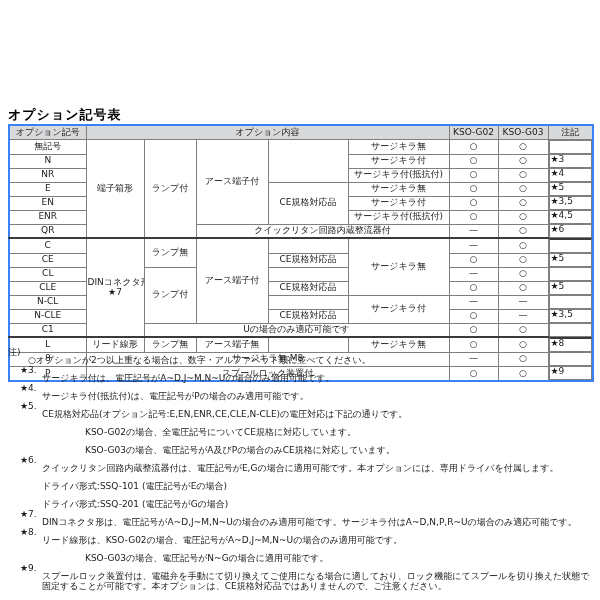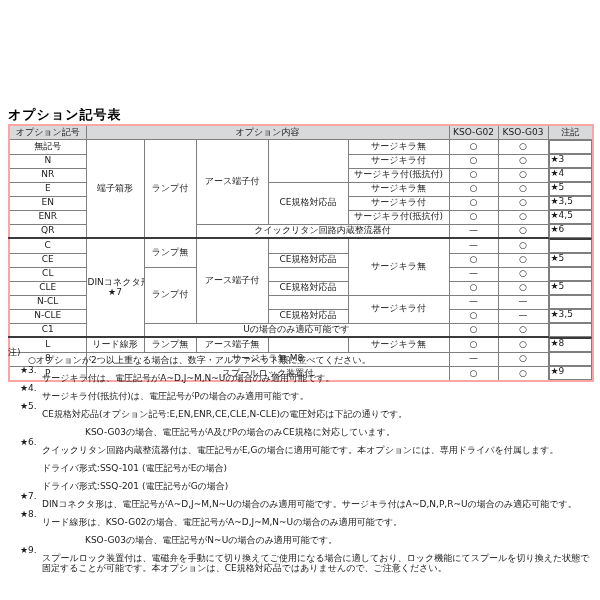--- a/index.html
+++ b/index.html
@@ -1,21 +1,21 @@
 <!DOCTYPE html>
 <html><head>
 <meta charset="utf-8">
 <style>
   html,body{margin:0;padding:0;background:#fff;}
   .page{position:relative;width:600px;height:600px;background:#fff;overflow:hidden;
         font-family:"DejaVu Sans",sans-serif;color:#1a1a1a;border-radius:30px;}
   .title{position:absolute;left:8px;top:106px;font-size:13px;font-weight:bold;color:#000;
          letter-spacing:1px;}
   table.opt{position:absolute;left:8px;top:124px;border-collapse:collapse;table-layout:fixed;
-            width:584px;border:2px solid #fca5a5;}
+            width:584px;border:2px solid #3b82f6;}
   table.opt td{border:1px solid #7f7f7f;font-size:9px;line-height:1.05;padding:0 1px;
                text-align:center;vertical-align:middle;height:12px;overflow:hidden;
                white-space:nowrap;color:#1a1a1a;}
   tr.hdr td{background:#d8d9db;height:13px;}
   tr.sec td{border-top:2px solid #3a3a3a;}
   td.surge{text-align:left;padding-left:3px;margin-top:45px;}
   td.note{text-align:right;padding-right:3px;}
   td.mark{color:#555;font-size:10px;}
   .notes{position:absolute;left:8px;top:347px;width:590px;font-size:9px;color:#1a1a1a;}
   .note{display:flex;line-height:10px;align-items:flex-start;}
@@ -206,20 +206,23 @@
       </div>
     <div class="note n-star">
         <span class="nl">★4.</span>
         <span class="nt">サージキラ付(抵抗付)は、電圧記号がPの場合のみ適用可能です。</span>
       </div>
     <div class="note n-star">
         <span class="nl">★5.</span>
         <span class="nt">CE規格対応品(オプション記号:E,EN,ENR,CE,CLE,N-CLE)の電圧対応は下記の通りです。</span>
       </div>
     <div class="note n-sub">
+        <span class="nt">KSO-G02の場合、全電圧記号についてCE規格に対応しています。</span>
+      </div>
+    <div class="note n-sub">
         <span class="nt">KSO-G03の場合、電圧記号がA及びPの場合のみCE規格に対応しています。</span>
       </div>
     <div class="note n-star">
         <span class="nl">★6.</span>
         <span class="nt">クイックリタン回路内蔵整流器付は、電圧記号がE,Gの場合に適用可能です。本オプションには、専用ドライバを付属します。</span>
       </div>
     <div class="note n-cont">
         <span class="nt">ドライバ形式:SSQ-101 (電圧記号がEの場合)</span>
       </div>
     <div class="note n-cont">
@@ -227,21 +230,21 @@
       </div>
     <div class="note n-star">
         <span class="nl">★7.</span>
         <span class="nt">DINコネクタ形は、電圧記号がA~D,J~M,N~Uの場合のみ適用可能です。サージキラ付はA~D,N,P,R~Uの場合のみ適応可能です。</span>
       </div>
     <div class="note n-star">
         <span class="nl">★8.</span>
         <span class="nt">リード線形は、KSO-G02の場合、電圧記号がA~D,J~M,N~Uの場合のみ適用可能です。</span>
       </div>
     <div class="note n-sub">
-        <span class="nt">KSO-G03の場合、電圧記号がN~Uの場合のみ適用可能です。</span>
+        <span class="nt">KSO-G03の場合、電圧記号がN~Gの場合に適用可能です。</span>
       </div>
     <div class="note n-star">
         <span class="nl">★9.</span>
         <span class="nt wrap">スプールロック装置付は、電磁弁を手動にて切り換えてご使用になる場合に適しており、ロック機能にてスプールを切り換えた状態で固定することが可能です。本オプションは、CE規格対応品ではありませんので、ご注意ください。</span>
       </div>
   </div>
 
 </div>
 
 </body></html>

